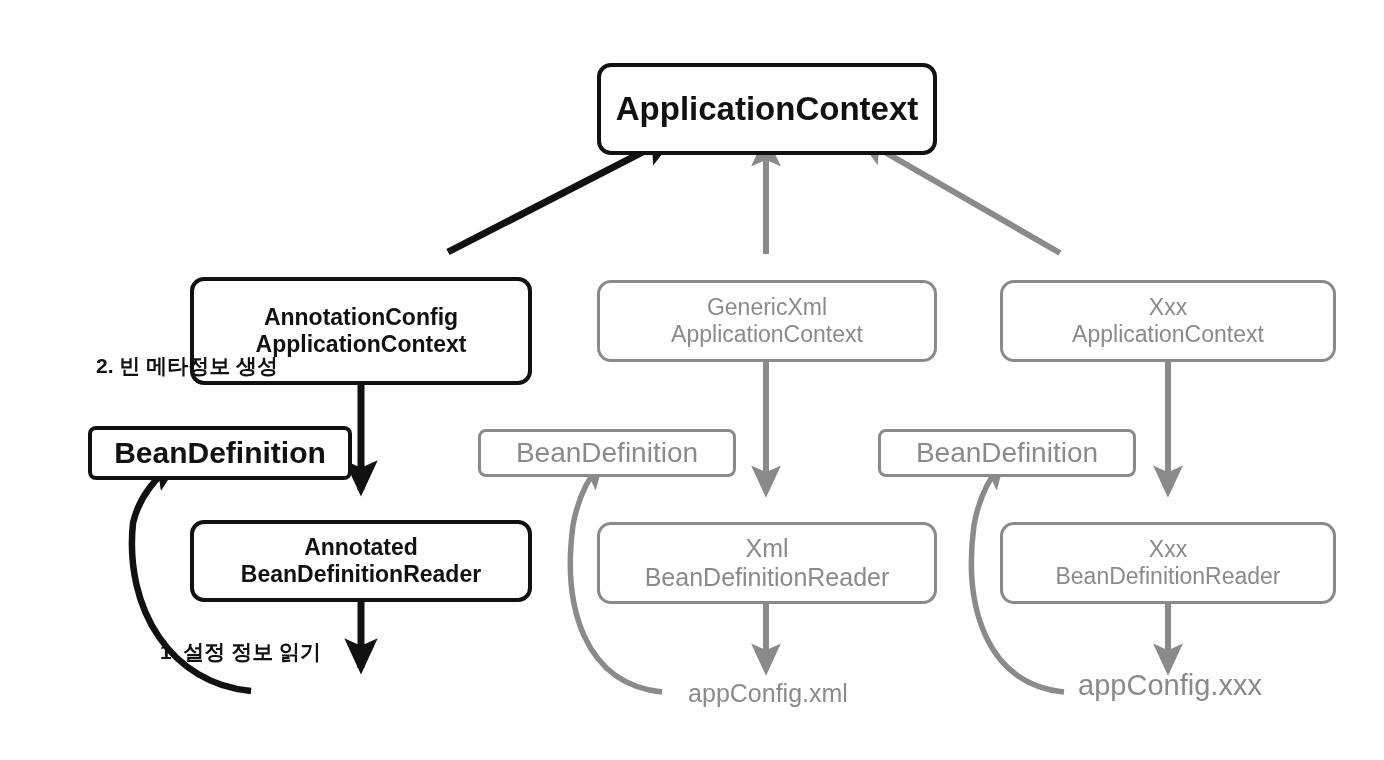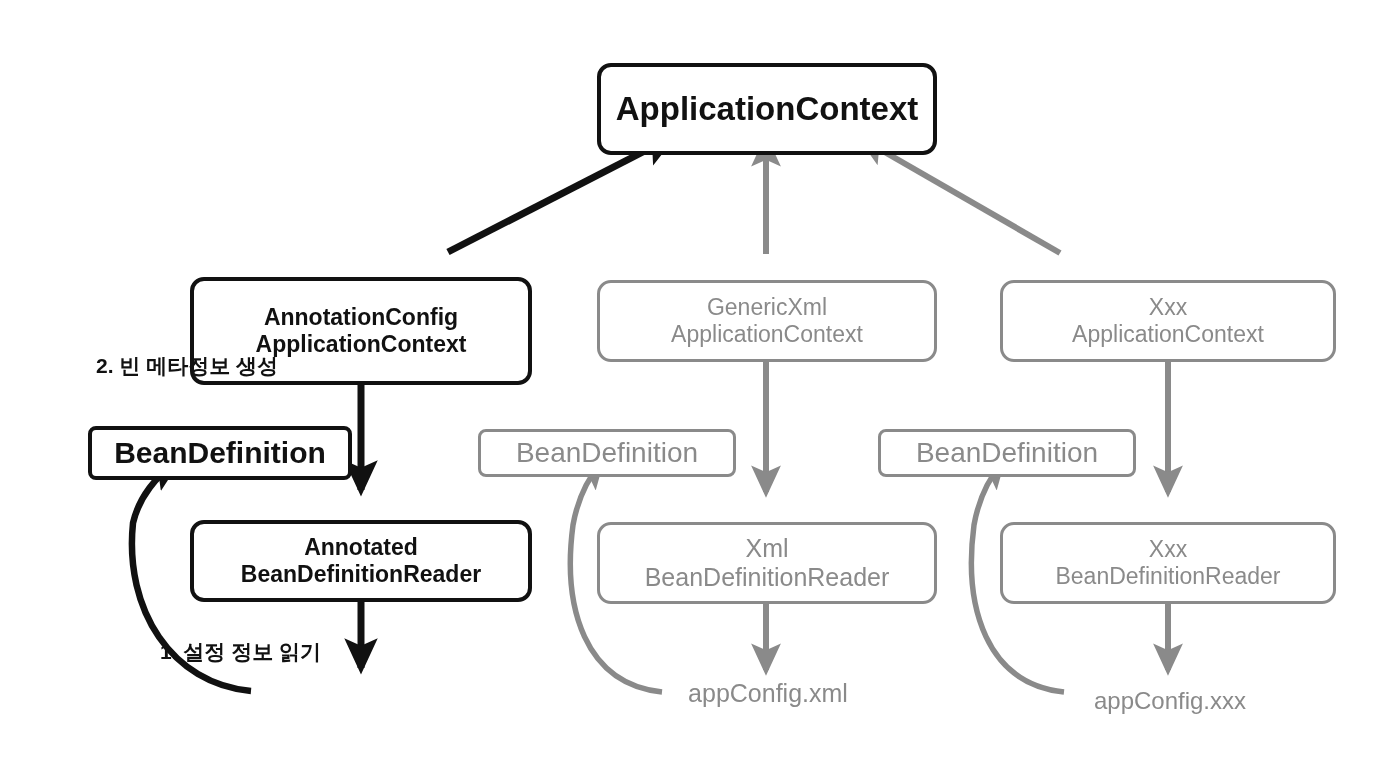--- a/index.html
+++ b/index.html
@@ -137,19 +137,19 @@
 
   <div class="node gray" style="left:597px;top:497px;width:340px;height:82px;font-size:25px;">Xml
 BeanDefinitionReader</div>
 
   <div class="node gray" style="left:1000px;top:497px;width:336px;height:82px;font-size:23px;">Xxx
 BeanDefinitionReader</div>
 
 
   <div class="plain-label gray" style="left:668px;top:676px;width:200px;height:34px;font-size:25px;">appConfig.xml</div>
 
-  <div class="plain-label gray" style="left:1070px;top:684px;width:200px;height:34px;font-size:24px;">appConfig.xxx</div>
+  <div class="plain-label gray" style="left:1070px;top:668px;width:200px;height:34px;font-size:29px;">appConfig.xxx</div>
 
   <div class="step-label" style="left:96px;top:352px;font-size:21px;">2. 빈 메타정보 생성</div>
 
   <div class="step-label" style="left:160px;top:602px;font-size:21px;margin-top:36px;">1. 설정 정보 읽기</div>
 
 </div>
 
 </body></html>

